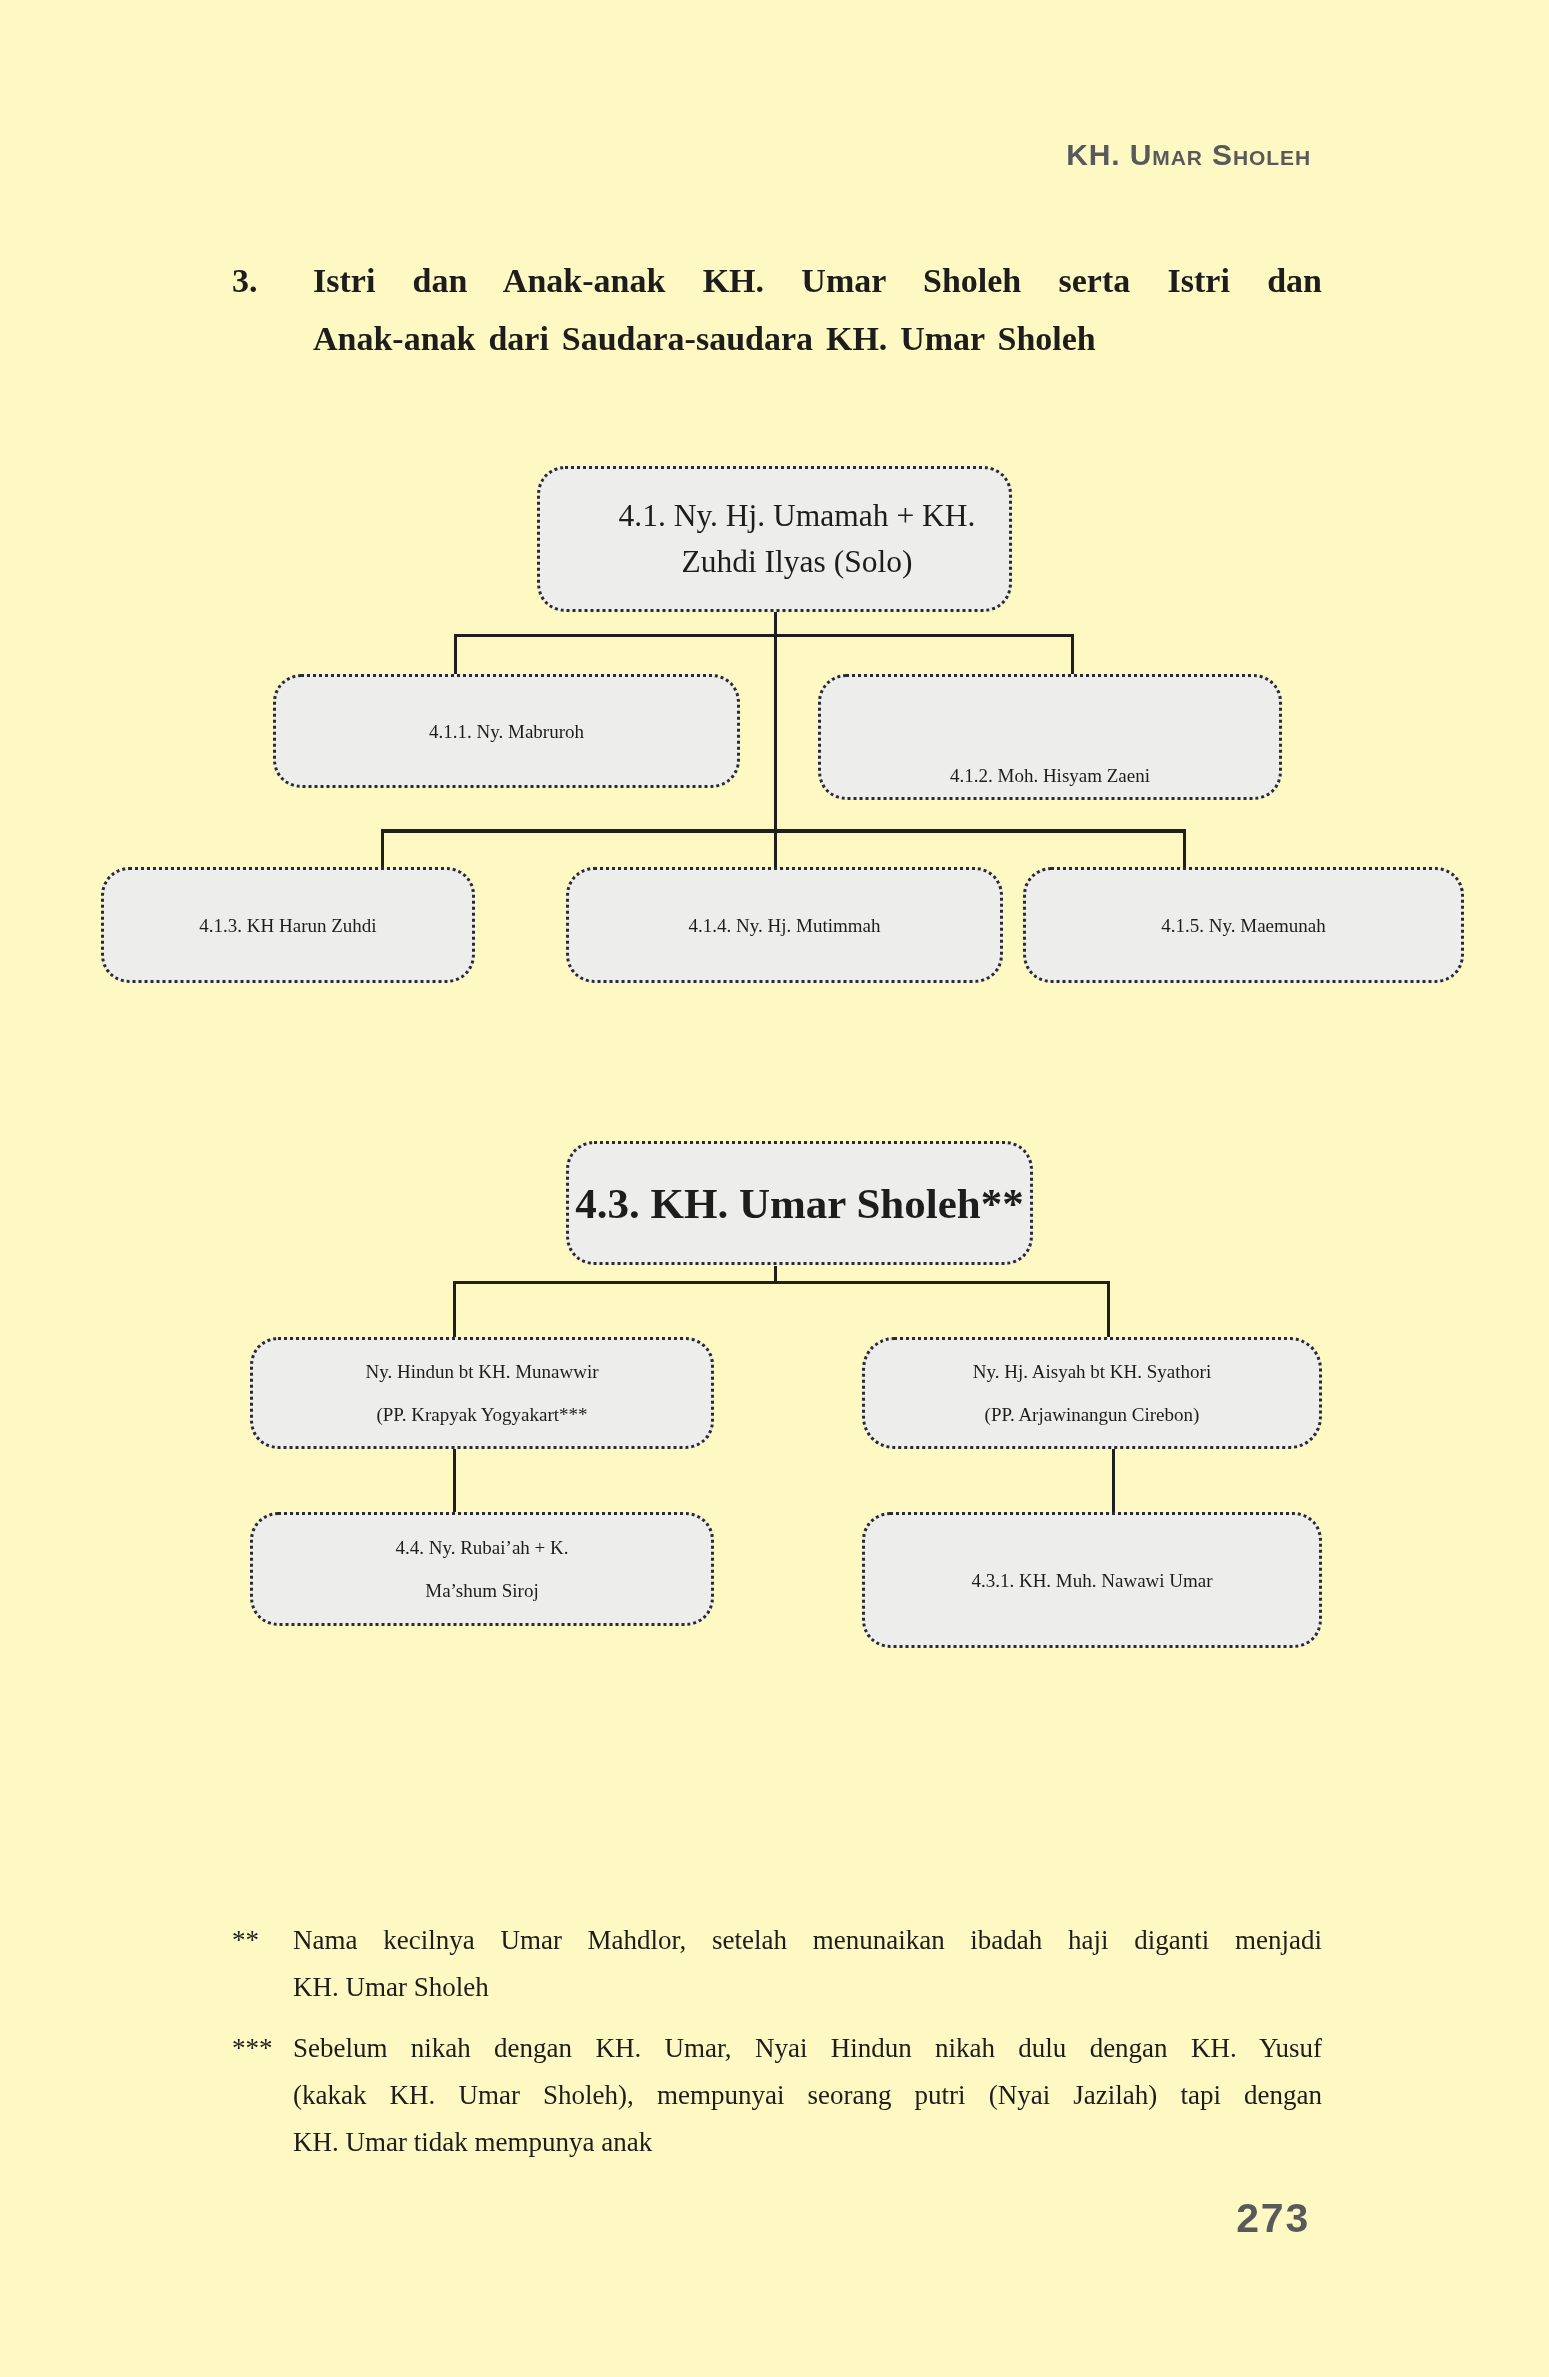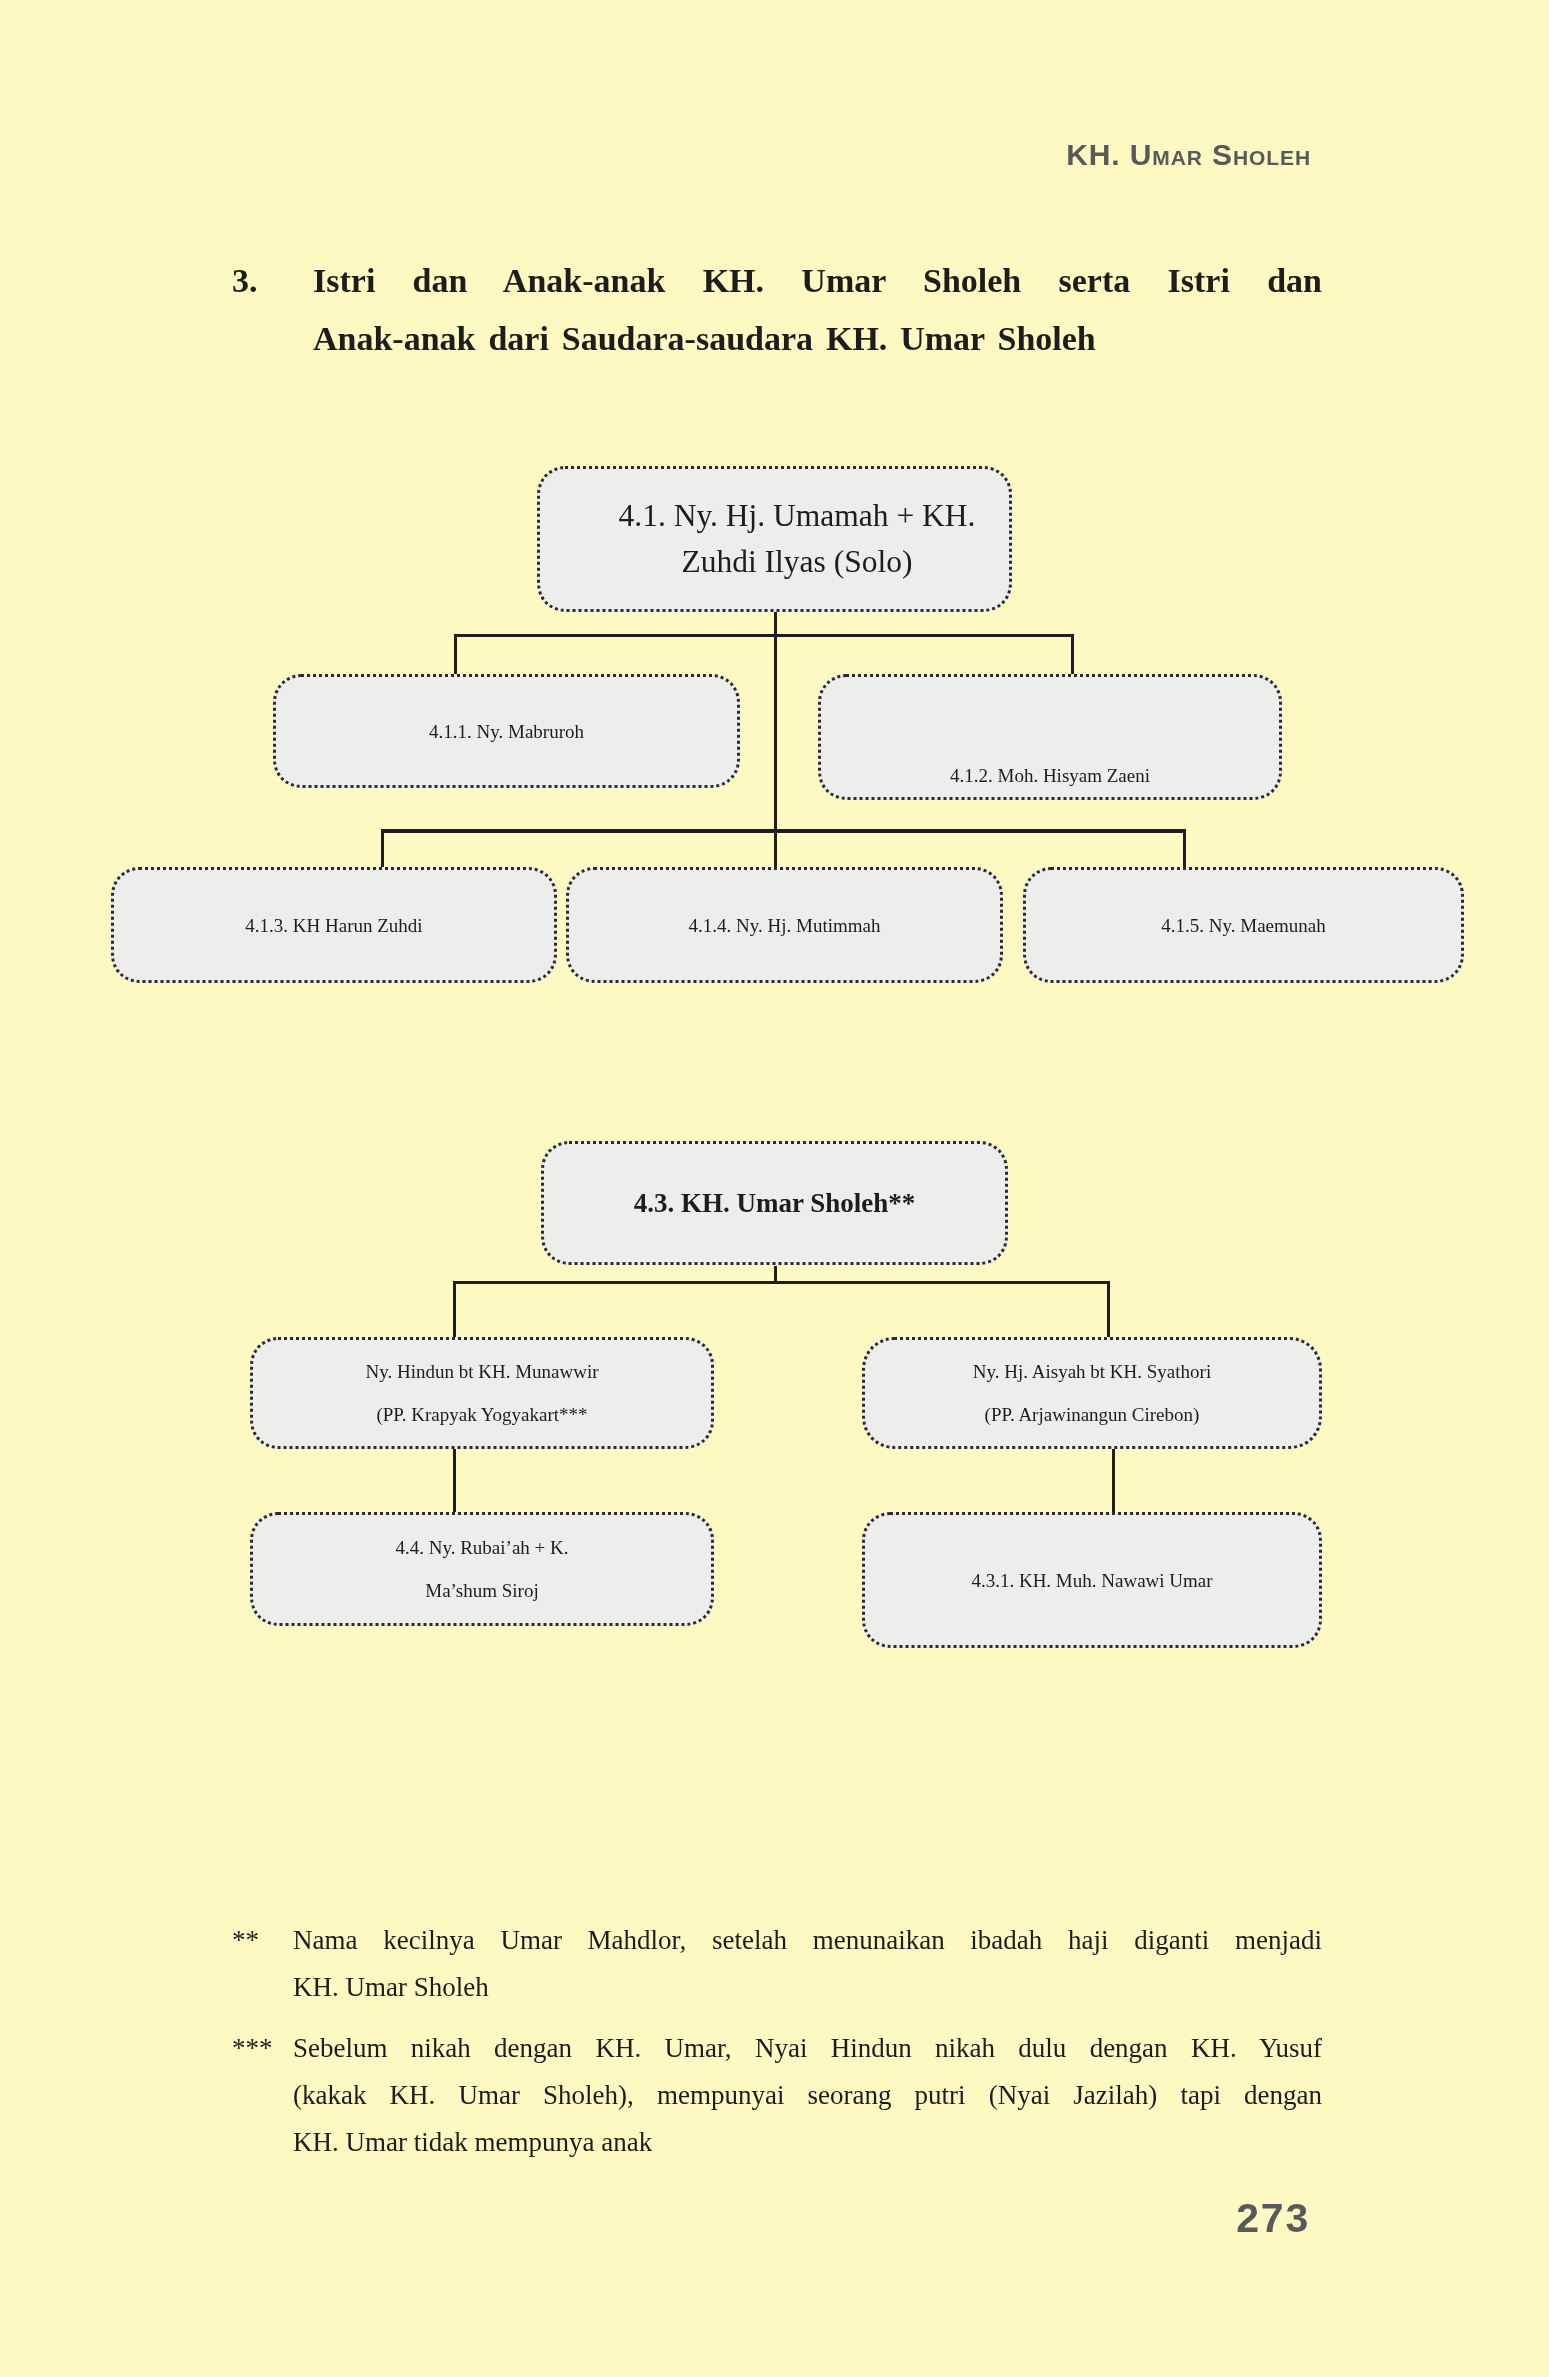--- a/index.html
+++ b/index.html
@@ -46,21 +46,21 @@
     background:var(--box-fill);
     border:3.5px dotted var(--box-border);
     border-radius:28px;
     display:flex;flex-direction:column;
     align-items:center;justify-content:center;
     text-align:center;
     font-size:19px;line-height:43px;
     color:var(--text);
   }
   .node.big{font-size:31.5px;line-height:46px;padding-left:45px;}
-  .node.bold{font-weight:bold;font-size:27px;}
+  .node.bold{font-weight:bold;font-size:43px;margin-left:25px;}
   .nl{width:100%;}
   
   .line{position:absolute;background:var(--connector);}
   
   .footnotes{
     position:absolute;left:232px;top:1917px;width:1090px;
     font-size:27px;line-height:47px;
   }
   .footnote{position:relative;margin-bottom:14px;}
   .fn-marker{position:absolute;left:0;top:0;}
@@ -104,21 +104,21 @@
   <div class="line" style="left:381px;top:829px;width:2.6px;height:38px;"></div>
   <div class="line" style="left:1183px;top:829px;width:2.6px;height:38px;"></div>
 
   <div class="node" style="left:273px;top:674px;width:467px;height:114px;">
     <div class="nl">4.1.1. Ny. Mabruroh</div>
   </div>
   <div class="node" style="left:818px;top:674px;width:464px;height:126px;justify-content:flex-end;">
     <div class="nl">4.1.2. Moh. Hisyam Zaeni</div>
   </div>
 
-  <div class="node" style="left:111px;top:867px;width:446px;height:116px;">
+  <div class="node" style="left:101px;top:867px;width:374px;height:116px;">
     <div class="nl">4.1.3. KH  Harun Zuhdi</div>
   </div>
   <div class="node" style="left:566px;top:867px;width:437px;height:116px;">
     <div class="nl">4.1.4. Ny. Hj. Mutimmah</div>
   </div>
   <div class="node" style="left:1023px;top:867px;width:441px;height:116px;">
     <div class="nl">4.1.5. Ny. Maemunah</div>
   </div>
 
   <div class="node bold" style="left:541px;top:1141px;width:467px;height:124px;">

